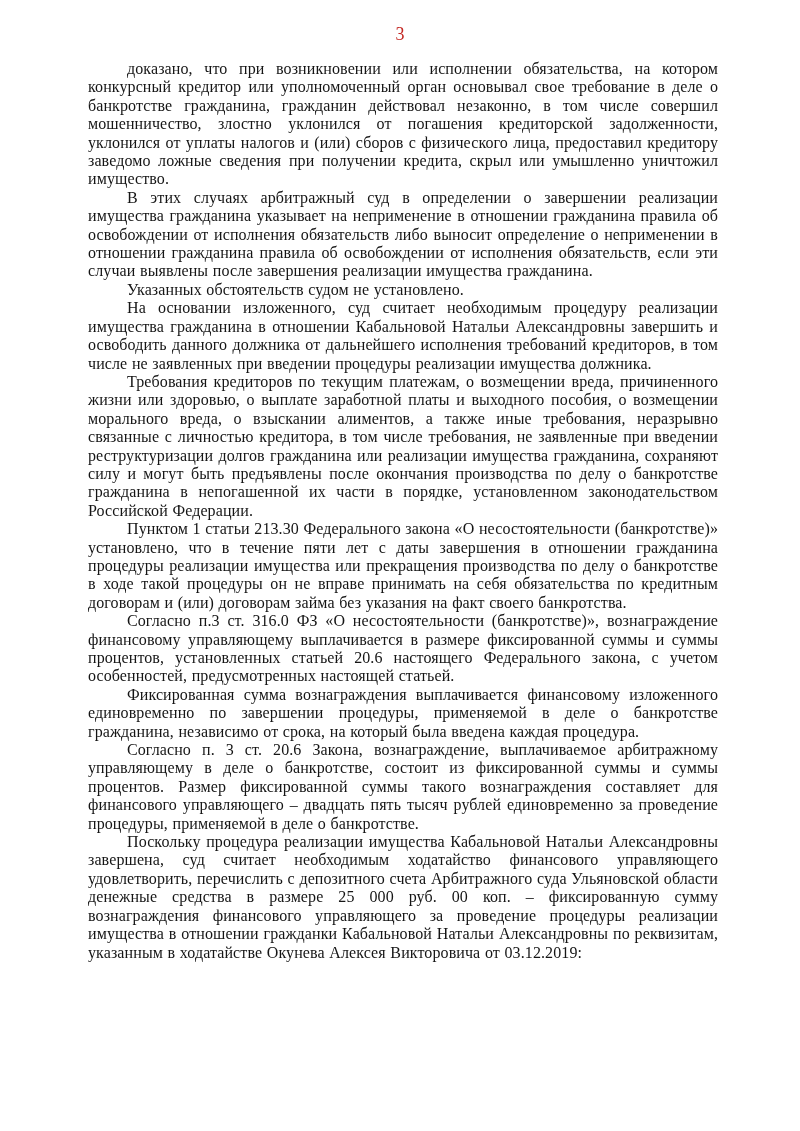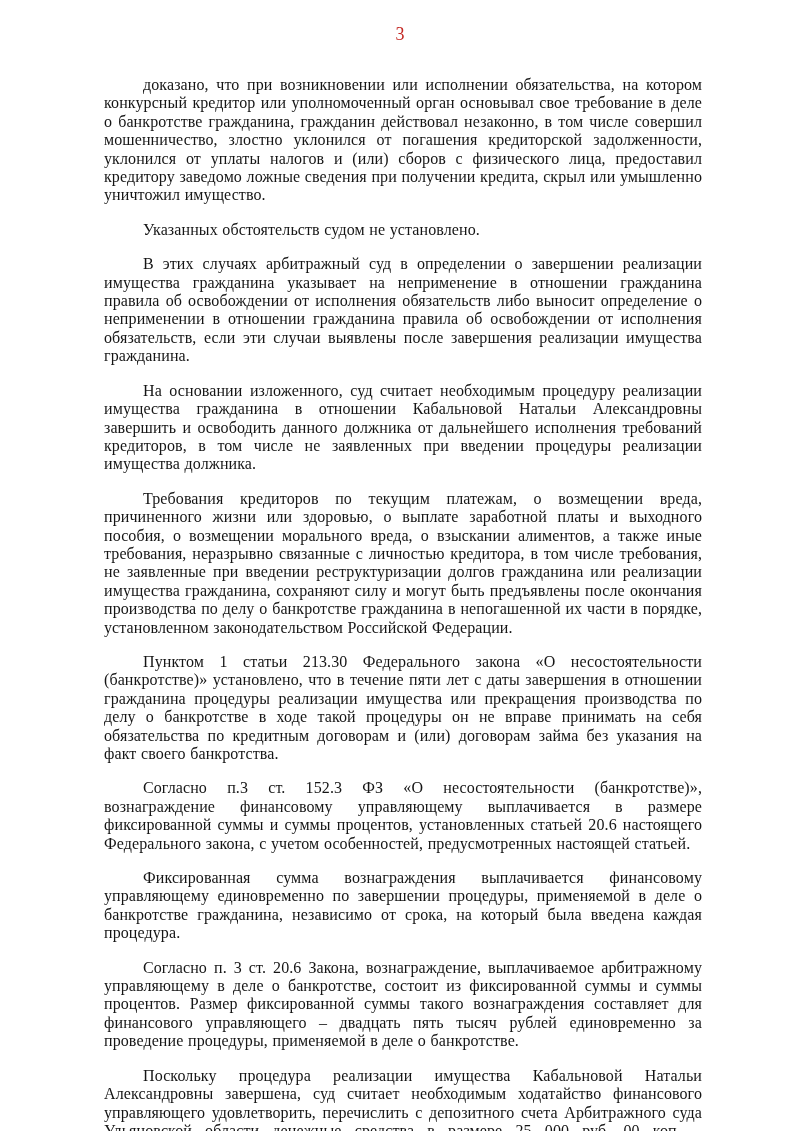--- a/index.html
+++ b/index.html
@@ -28,41 +28,41 @@
     line-height: 20px;
     font-weight: 400;
   }
   .doc-body {
     position: absolute;
     top: 60px;
     left: 88px;
     width: 630px;
   }
   .doc-body p {
-    margin: 16px;
+    margin: 0;
     padding: 0;
     text-indent: 39px;
     text-align: justify;
     font-size: 16px;
     line-height: 18.4px;
     word-spacing: 0.5px;
     letter-spacing: 0.1px;
   }
 </style>
 </head>
 <body>
 
 <div class="page" style="background: rgb(255, 255, 255); color: rgb(21, 21, 21);">
   <div class="page-number" style="color: rgb(196, 40, 35);">3</div>
 
   <div class="doc-body">
     <p>доказано, что при возникновении или исполнении обязательства, на котором конкурсный кредитор или уполномоченный орган основывал свое требование в деле о банкротстве гражданина, гражданин действовал незаконно, в том числе совершил мошенничество, злостно уклонился от погашения кредиторской задолженности, уклонился от уплаты налогов и (или) сборов с физического лица, предоставил кредитору заведомо ложные сведения при получении кредита, скрыл или умышленно уничтожил имущество.</p>
+    <p>В этих случаях арбитражный суд в определении о завершении реализации имущества гражданина указывает на неприменение в отношении гражданина правила об освобождении от исполнения обязательств либо выносит определение о неприменении в отношении гражданина правила об освобождении от исполнения обязательств, если эти случаи выявлены после завершения реализации имущества гражданина.</p>
     <p>Указанных обстоятельств судом не установлено.</p>
-    <p>В этих случаях арбитражный суд в определении о завершении реализации имущества гражданина указывает на неприменение в отношении гражданина правила об освобождении от исполнения обязательств либо выносит определение о неприменении в отношении гражданина правила об освобождении от исполнения обязательств, если эти случаи выявлены после завершения реализации имущества гражданина.</p>
     <p>На основании изложенного, суд считает необходимым процедуру реализации имущества гражданина в отношении Кабальновой Натальи Александровны завершить и освободить данного должника от дальнейшего исполнения требований кредиторов, в том числе не заявленных при введении процедуры реализации имущества должника.</p>
     <p>Требования кредиторов по текущим платежам, о возмещении вреда, причиненного жизни или здоровью, о выплате заработной платы и выходного пособия, о возмещении морального вреда, о взыскании алиментов, а также иные требования, неразрывно связанные с личностью кредитора, в том числе требования, не заявленные при введении реструктуризации долгов гражданина или реализации имущества гражданина, сохраняют силу и могут быть предъявлены после окончания производства по делу о банкротстве гражданина в непогашенной их части в порядке, установленном законодательством Российской Федерации.</p>
     <p>Пунктом 1 статьи 213.30 Федерального закона «О несостоятельности (банкротстве)» установлено, что в течение пяти лет с даты завершения в отношении гражданина процедуры реализации имущества или прекращения производства по делу о банкротстве в ходе такой процедуры он не вправе принимать на себя обязательства по кредитным договорам и (или) договорам займа без указания на факт своего банкротства.</p>
-    <p>Согласно п.3 ст. 152.3 ФЗ «О несостоятельности (банкротстве)», вознаграждение финансовому управляющему выплачивается в размере фиксированной суммы и суммы процентов, установленных статьей 20.6 настоящего Федерального закона, с учетом особенностей, предусмотренных настоящей статьей.</p>
-    <p>Фиксированная сумма вознаграждения выплачивается финансовому управляющему единовременно по завершении процедуры, применяемой в деле о банкротстве гражданина, независимо от срока, на который была введена каждая процедура.</p>
+    <p>Согласно п.3 ст. 316.0 ФЗ «О несостоятельности (банкротстве)», вознаграждение финансовому управляющему выплачивается в размере фиксированной суммы и суммы процентов, установленных статьей 20.6 настоящего Федерального закона, с учетом особенностей, предусмотренных настоящей статьей.</p>
+    <p>Фиксированная сумма вознаграждения выплачивается финансовому изложенного единовременно по завершении процедуры, применяемой в деле о банкротстве гражданина, независимо от срока, на который была введена каждая процедура.</p>
     <p>Согласно п. 3 ст. 20.6 Закона, вознаграждение, выплачиваемое арбитражному управляющему в деле о банкротстве, состоит из фиксированной суммы и суммы процентов. Размер фиксированной суммы такого вознаграждения составляет для финансового управляющего – двадцать пять тысяч рублей единовременно за проведение процедуры, применяемой в деле о банкротстве.</p>
     <p>Поскольку процедура реализации имущества Кабальновой Натальи Александровны завершена, суд считает необходимым ходатайство финансового управляющего удовлетворить, перечислить с депозитного счета Арбитражного суда Ульяновской области денежные средства в размере 25&nbsp;000 руб. 00 коп. – фиксированную сумму вознаграждения финансового управляющего за проведение процедуры реализации имущества в отношении гражданки Кабальновой Натальи Александровны по реквизитам, указанным в ходатайстве Окунева Алексея Викторовича от 03.12.2019:</p>
   </div>
 </div>
 
 </body></html>

